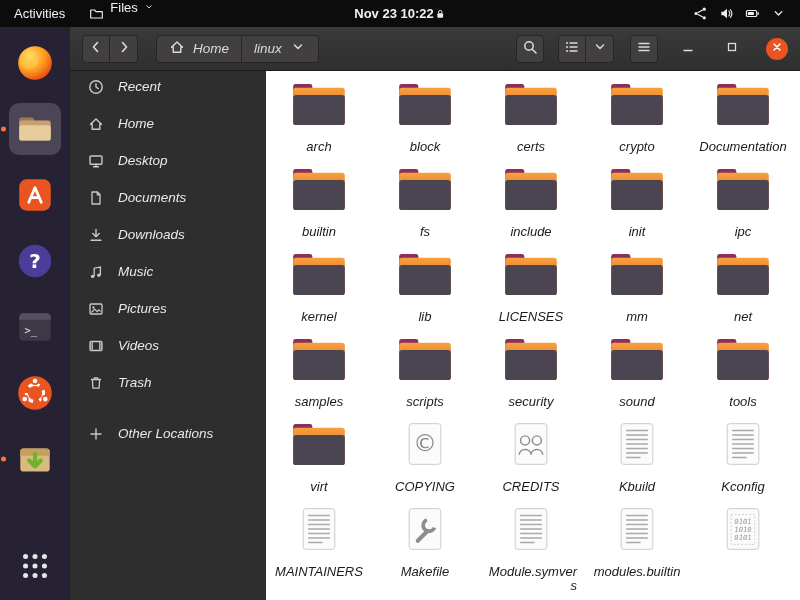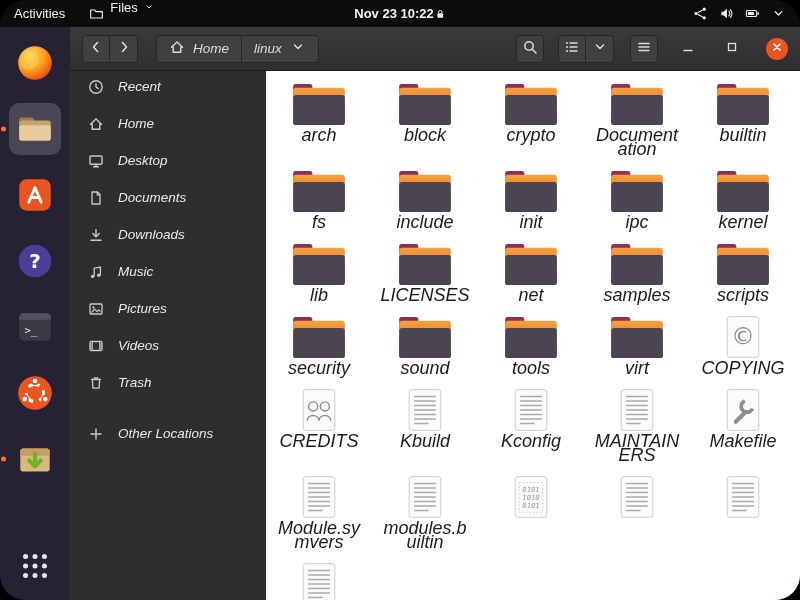--- a/index.html
+++ b/index.html
@@ -1,18 +1,18 @@
 <!DOCTYPE html>
 <html><head>
 <meta charset="utf-8">
 <style>
   * { margin:0; padding:0; box-sizing:border-box; }
   html,body { width:800px; height:600px; overflow:hidden; }
   body { font-family:"Liberation Sans", sans-serif; background:#000; }
-  .screen { width:800px; height:600px; position:relative; overflow:hidden; display:flex; flex-direction:column;border-radius:25px; }
+  .screen { width:800px; height:600px; position:relative; overflow:hidden; display:flex; flex-direction:column; }
 
   
   .topbar { height:27px; background:#0c0c0c; color:#f2f2f2; display:flex; align-items:center; font-size:13px; position:relative; flex:0 0 27px; z-index:5; }
   .activities { padding:0 14px; height:100%; display:flex; align-items:center; }
   .app-menu { display:flex; gap:6px; padding:0 10px; height:100%; }
   .app-menu .mini-chev svg{ width:10px; height:10px; }
   .clock { position:absolute; left:50%; transform:translateX(-50%); display:flex; align-items:center; gap:0; font-weight:bold; }
   .clock .tray-icon svg{ width:12px; height:12px; }
   .tray { margin-left:auto; display:flex; align-items:center; gap:11px; padding-right:14px; height:100%; }
   .tray-icon { display:flex; align-items:center; }
@@ -55,21 +55,21 @@
   .sidebar { width:196px; flex:0 0 196px; background:#2e2e2e; padding-top:8px; overflow:hidden; }
   .side-item { height:37px; display:flex; align-items:flex-start; gap:14px; padding:0 18px; font-size:13.5px; color:#e9e9e9; }
   .side-item svg { width:16px; height:16px; color:#c9c9c9; flex:0 0 16px; }
   .side-item.separated { margin-top:14px; }
 
   .content { flex:1; background:#fff; overflow:hidden; padding:10px 0 0 0; }
   .files-grid { display:grid; grid-template-columns:repeat(5,106px); justify-items:center; row-gap:12px; }
   .file-item { display:flex; flex-direction:column; align-items:center; width:100px; }
   .file-icon { height:46px; display:flex; align-items:flex-end; justify-content:center; }
   .file-icon svg { display:block; }
-  .file-label { margin-top:1px; font-size:18px; line-height:14px; color:#1b1b1b; text-align:center; max-width:92px; word-break:break-all; }
+  .file-label { margin-top:13px; font-size:13px; line-height:14px; color:#1b1b1b; text-align:right; max-width:92px; word-break:break-all; }
 </style>
 </head>
 <body>
 
 <svg width="0" height="0" style="position:absolute" aria-hidden="true">
   <defs>
     <linearGradient id="fgrad" x1="0" y1="0" x2="0" y2="1">
       <stop offset="0" stop-color="#f6a13d"></stop>
         <stop offset="1" stop-color="#dd4b27"></stop>
     </linearGradient>
@@ -392,20 +392,30 @@
                 <div class="file-label">block</div>
               </div>
               <div class="file-item">
                 <div class="file-icon">
                   <svg width="56" height="44" viewBox="0 0 58 46">
                     <rect x="2" y="1" width="20" height="13" rx="2.5" fill="#8c2e5e"></rect>
                     <rect x="2" y="5" width="54" height="39" rx="3" fill="url(#fgrad)"></rect>
                     <rect x="2" y="12.5" width="54" height="31.5" rx="3" fill="#4a4550"></rect>
                   </svg>
                 </div>
+                <div class="file-label">certs</div>
+              </div>
+              <div class="file-item">
+                <div class="file-icon">
+                  <svg width="56" height="44" viewBox="0 0 58 46">
+                    <rect x="2" y="1" width="20" height="13" rx="2.5" fill="#8c2e5e"></rect>
+                    <rect x="2" y="5" width="54" height="39" rx="3" fill="url(#fgrad)"></rect>
+                    <rect x="2" y="12.5" width="54" height="31.5" rx="3" fill="#4a4550"></rect>
+                  </svg>
+                </div>
                 <div class="file-label">crypto</div>
               </div>
               <div class="file-item">
                 <div class="file-icon">
                   <svg width="56" height="44" viewBox="0 0 58 46">
                     <rect x="2" y="1" width="20" height="13" rx="2.5" fill="#8c2e5e"></rect>
                     <rect x="2" y="5" width="54" height="39" rx="3" fill="url(#fgrad)"></rect>
                     <rect x="2" y="12.5" width="54" height="31.5" rx="3" fill="#4a4550"></rect>
                   </svg>
                 </div>
@@ -483,20 +493,30 @@
               </div>
               <div class="file-item">
                 <div class="file-icon">
                   <svg width="56" height="44" viewBox="0 0 58 46">
                     <rect x="2" y="1" width="20" height="13" rx="2.5" fill="#8c2e5e"></rect>
                     <rect x="2" y="5" width="54" height="39" rx="3" fill="url(#fgrad)"></rect>
                     <rect x="2" y="12.5" width="54" height="31.5" rx="3" fill="#4a4550"></rect>
                   </svg>
                 </div>
                 <div class="file-label">LICENSES</div>
+              </div>
+              <div class="file-item">
+                <div class="file-icon">
+                  <svg width="56" height="44" viewBox="0 0 58 46">
+                    <rect x="2" y="1" width="20" height="13" rx="2.5" fill="#8c2e5e"></rect>
+                    <rect x="2" y="5" width="54" height="39" rx="3" fill="url(#fgrad)"></rect>
+                    <rect x="2" y="12.5" width="54" height="31.5" rx="3" fill="#4a4550"></rect>
+                  </svg>
+                </div>
+                <div class="file-label">mm</div>
               </div>
               <div class="file-item">
                 <div class="file-icon">
                   <svg width="56" height="44" viewBox="0 0 58 46">
                     <rect x="2" y="1" width="20" height="13" rx="2.5" fill="#8c2e5e"></rect>
                     <rect x="2" y="5" width="54" height="39" rx="3" fill="url(#fgrad)"></rect>
                     <rect x="2" y="12.5" width="54" height="31.5" rx="3" fill="#4a4550"></rect>
                   </svg>
                 </div>
                 <div class="file-label">net</div>

